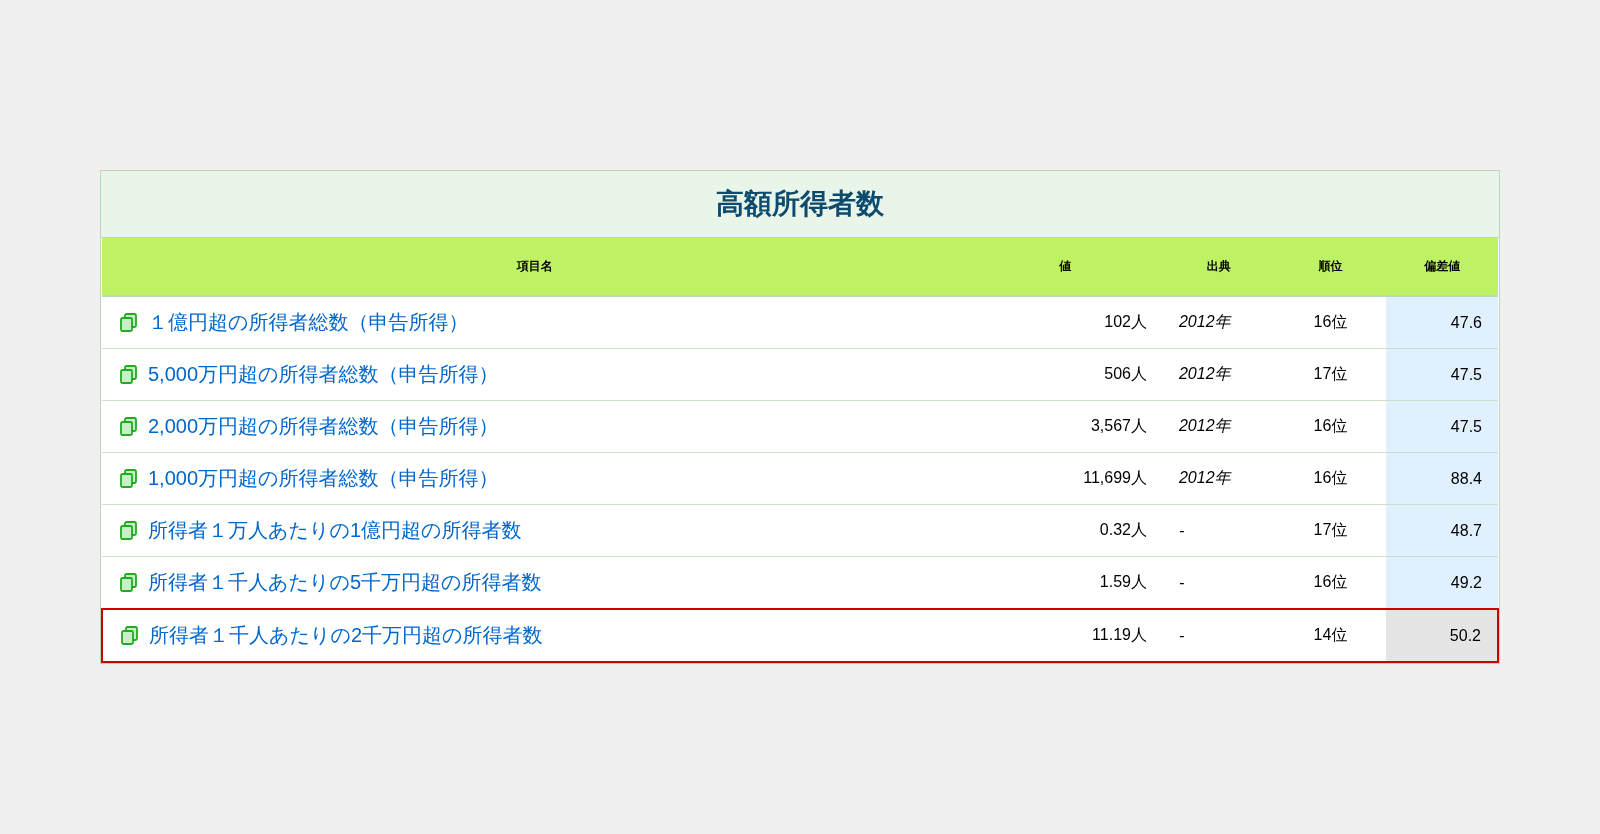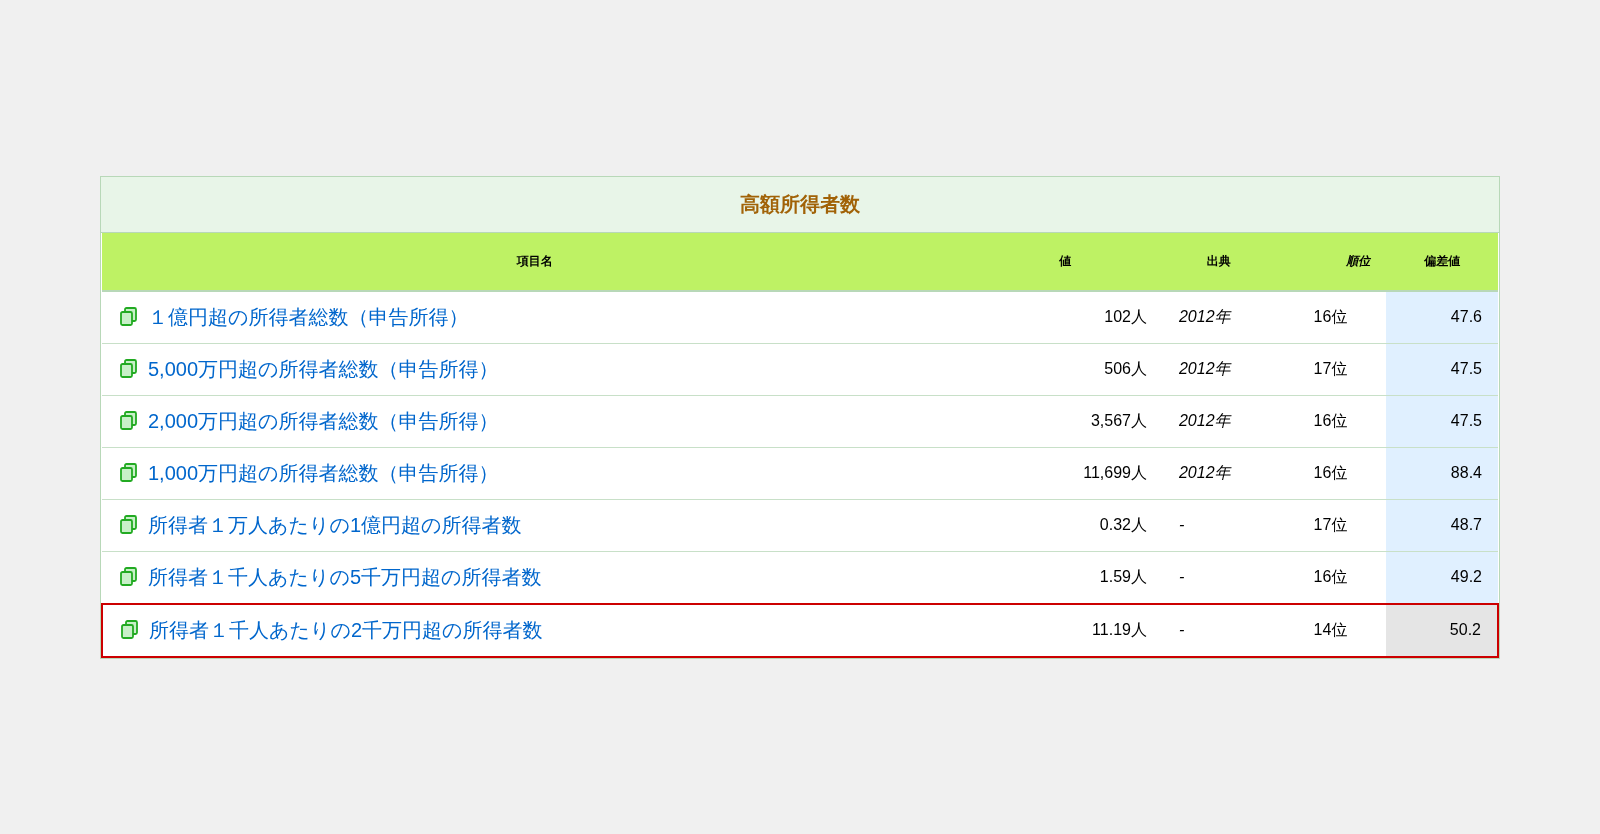--- a/index.html
+++ b/index.html
@@ -20,23 +20,23 @@
     .table-container {
       background: #ffffff;
       border: 1px solid #b8d8b8;
       width: 1400px;
     }
 
     .table-title {
       background: #e8f5e8;
       text-align: center;
       padding: 14px 0;
-      font-size: 20px;
+      font-size: 28px;
       font-weight: bold;
-      color: #a16207;
+      color: #0c4a6e;
       border-bottom: 1px solid #b8d8b8;
     }
 
     table {
       width: 100%;
       border-collapse: collapse;
     }
 
     thead tr th {
       background: #bef264;
@@ -56,23 +56,22 @@
       text-align: center;
       width: 14%;
     }
 
     thead tr th.col-source {
       text-align: center;
       width: 8%;
     }
 
     thead tr th.col-rank {
-      text-align: right;
+      text-align: center;
       width: 8%;
-      font-style: italic;
     }
 
     thead tr th.col-deviation {
       text-align: center;
       width: 8%;
     }
 
     tbody tr {
       border-bottom: 1px solid #c8e0c8;
     }

